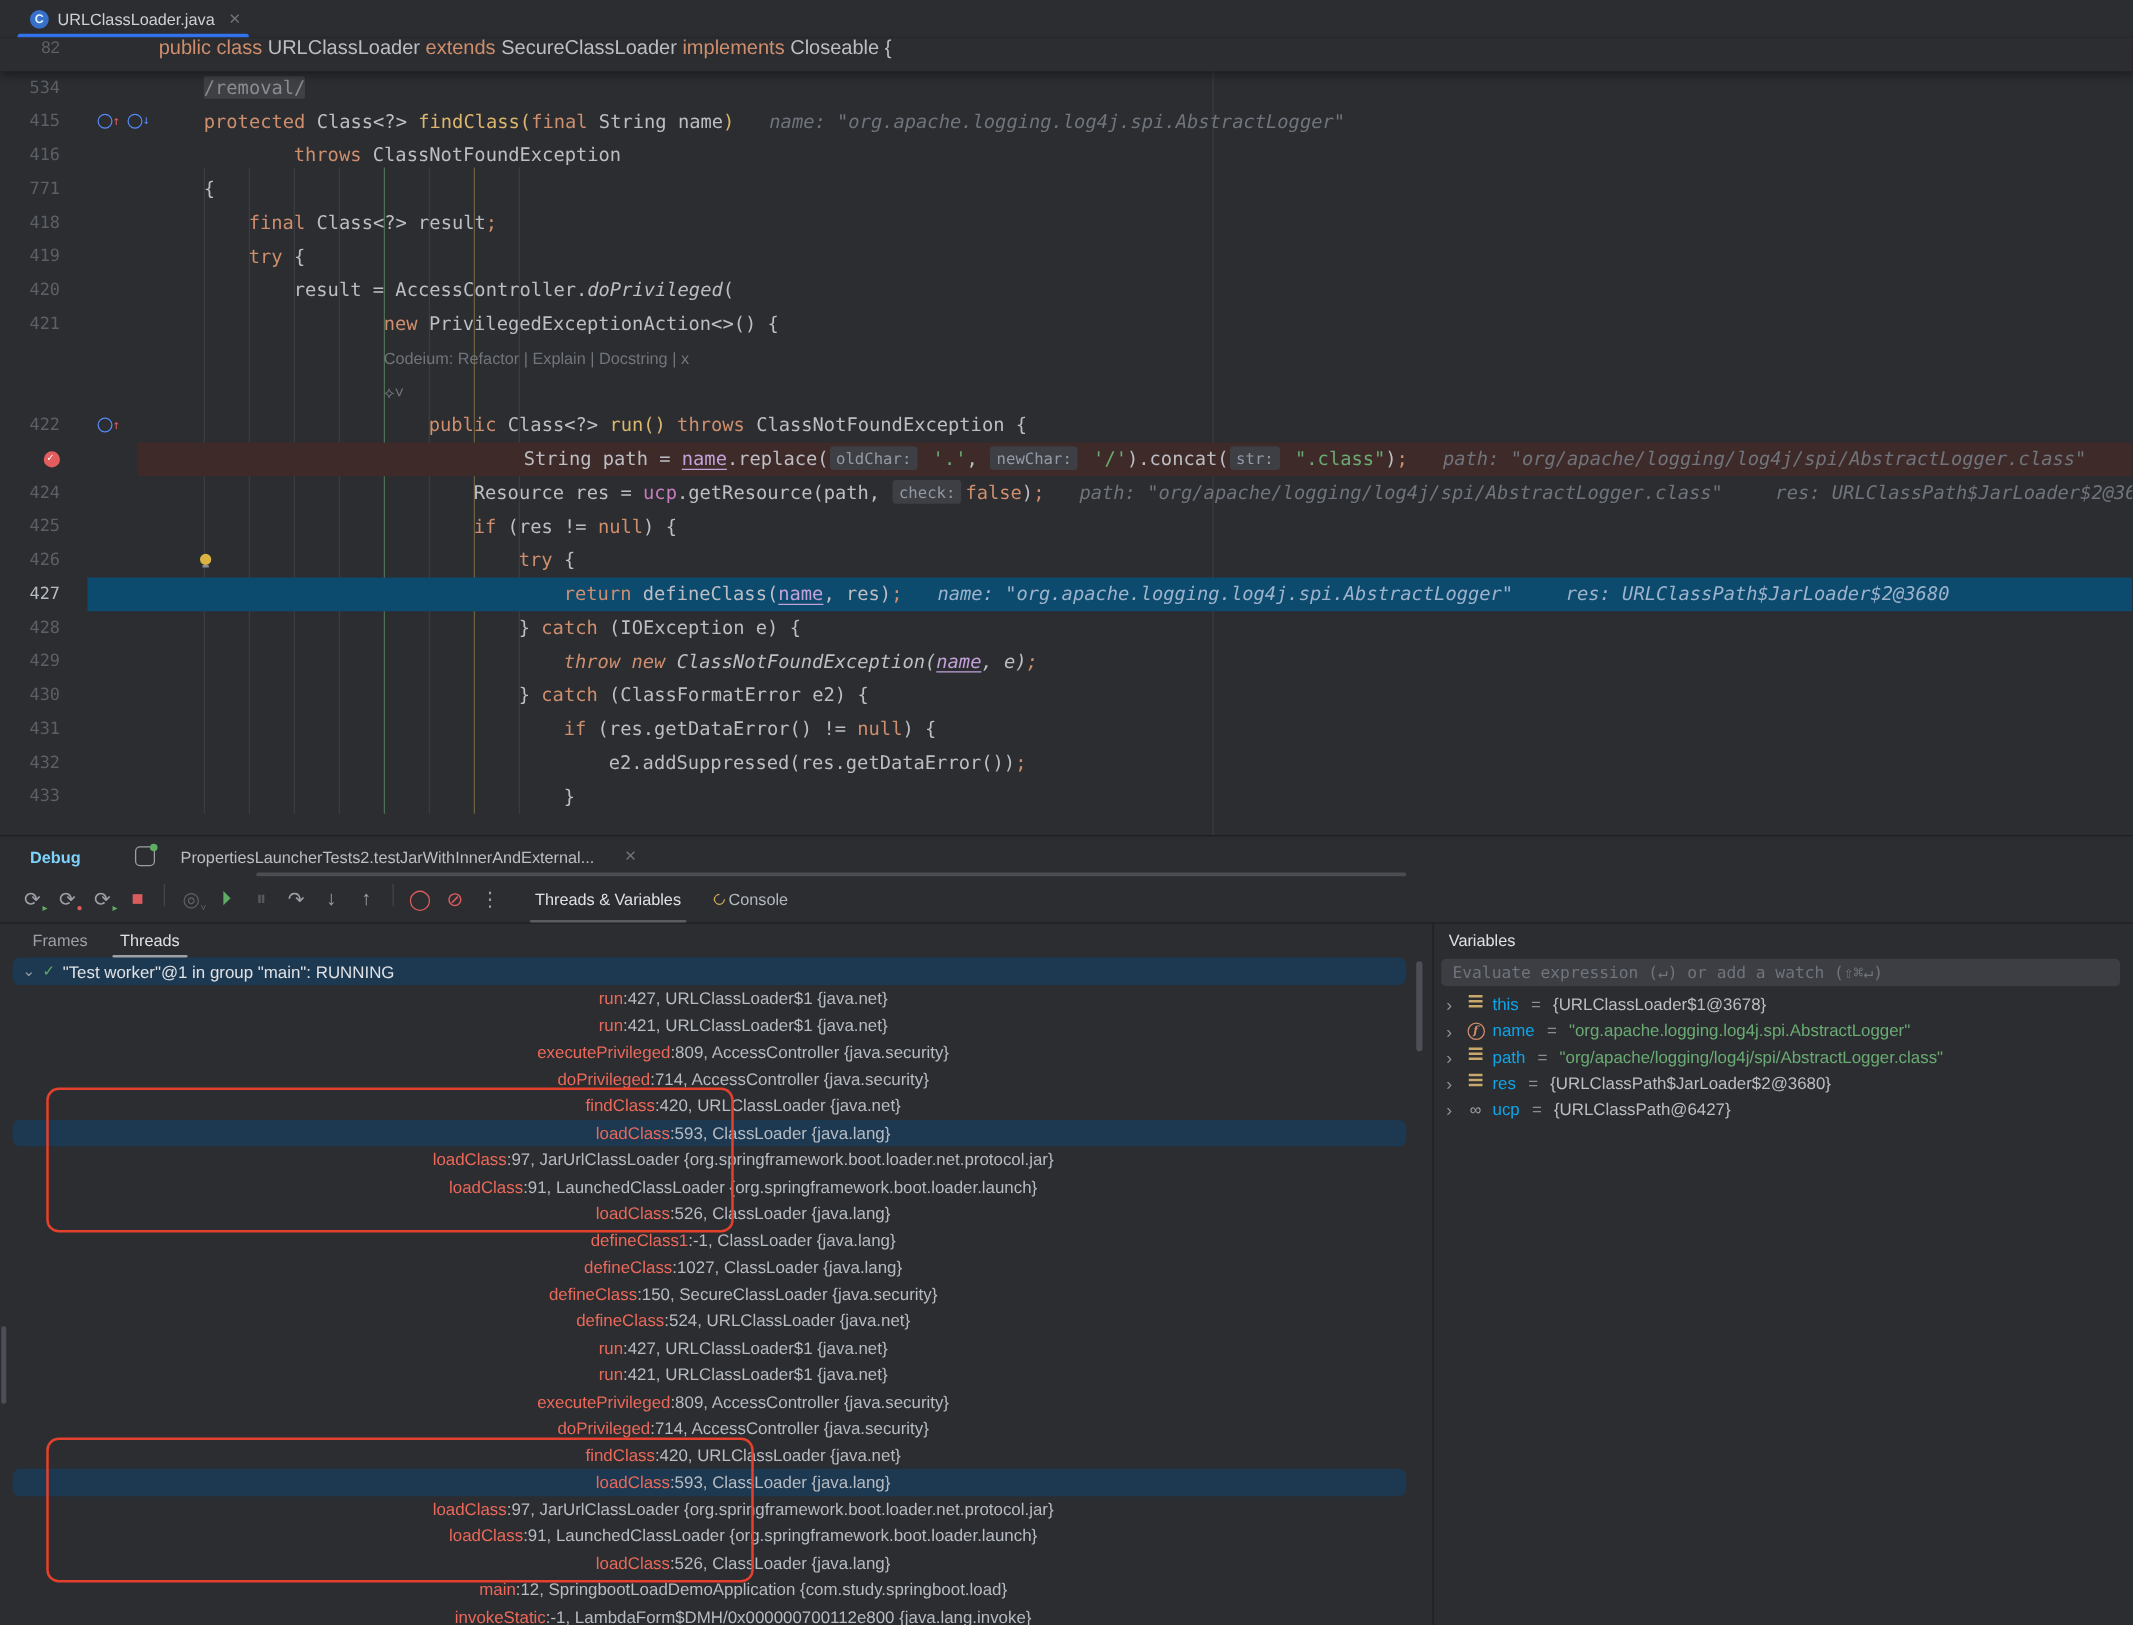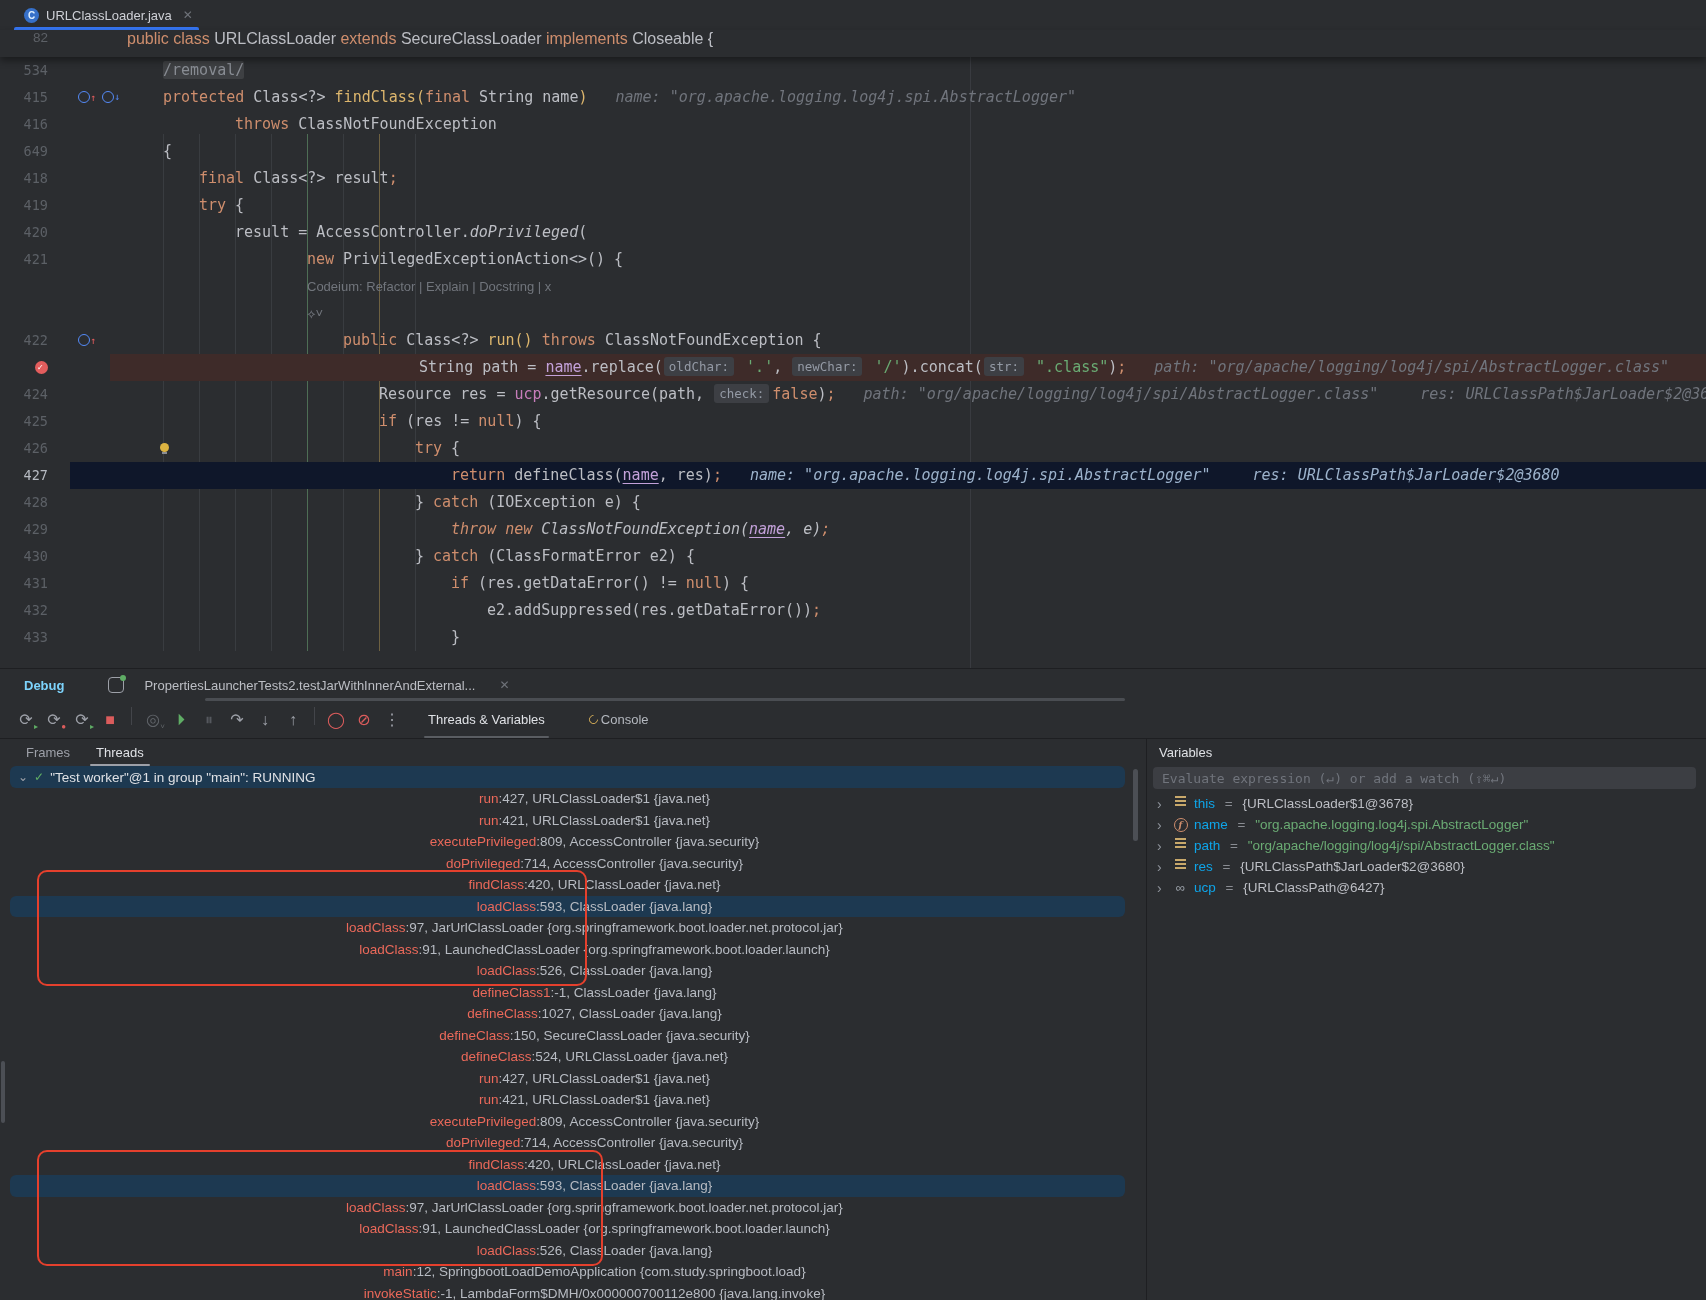--- a/index.html
+++ b/index.html
@@ -20,21 +20,21 @@
   .lines{position:absolute;left:0;top:57px;right:0;bottom:0;z-index:1;}
   .guide{position:absolute;width:1px;top:77px;height:517px;background:#393c40;z-index:0;}
   .guide.g-green{background:#4e6e55;}
   .guide.g-gold{background:#6e6141;}
   .rmargin{position:absolute;left:970px;top:0;width:1px;height:611px;background:#393b40;z-index:0;}
 
   .ed-row{height:27px;display:flex;font:15px/27px "DejaVu Sans Mono",monospace;white-space:pre;position:relative;z-index:1;}
   .num{width:70px;text-align:right;padding-right:22px;box-sizing:border-box;color:#5c6066;font-size:13.5px;flex:none;}
   .num.cur{color:#b7bbc2;}
   .band{flex:1;display:flex;position:relative;min-width:0;}
-  .ed-row.exec .band{background:#0f172a;}
+  .ed-row.exec .band{background:#0c4a6e;}
   .ed-row.bp .band{background:#3e2b29;margin-left:40px;}
   .gicons{width:57px;flex:none;position:relative;padding-left:6px;box-sizing:border-box;}
   .codeln{flex:1;min-width:0;overflow:hidden;white-space:pre;}
 
   .tk-k{color:#cf8e6d;} .tk-d{color:#bcbec4;} .tk-m{color:#ddb66d;}
   .tk-g{color:#6aab73;} .tk-p{color:#c77dbb;} .tk-i{color:#bcbec4;font-style:italic;}
   .tk-u{color:#c3a1d9;text-decoration:underline;text-underline-offset:3px;} .tk-cmh{color:#888c93;background:#3e4043;border-radius:2px;}
   .tk-ai{color:#71757c;font:13px/27px "Liberation Sans",sans-serif;}
   .tk-c{display:inline-block;background:#3d3f44;color:#949aa5;border-radius:3px;padding:0 5px;margin:0 3px 0 1px;font-size:12.5px;line-height:19px;vertical-align:1px;}
   .hint{color:#70747c;font-style:italic;margin-left:28px;}
@@ -57,21 +57,21 @@
   .dbg-tab{display:flex;align-items:center;gap:20px;margin-left:44px;}
   .runcfg-icon{width:14px;height:14px;border:1.6px solid #9da0a8;border-radius:4px;position:relative;display:inline-block;}
   .runcfg-icon:after{content:"";position:absolute;right:-3px;top:-3px;width:6px;height:6px;border-radius:50%;background:#5fad65;}
   .dbg-tab .lbl{font-size:13px;color:#bcbec4;}
   .hscroll{position:absolute;left:205px;top:29px;width:920px;height:3px;background:#4a4d52;border-radius:2px;}
 
   .dbg-toolbar{height:37px;display:flex;align-items:center;padding-left:12px;border-bottom:1px solid #1e1f22;position:relative;}
   .tb-btn{width:26px;height:26px;display:flex;align-items:center;justify-content:center;font-size:16px;position:relative;flex:none;margin:0 1px;border-radius:4px;}
   .tb-btn .badge{position:absolute;right:1px;bottom:2px;font-size:8px;line-height:8px;}
   .tb-sep{width:1px;height:18px;background:#43454a;margin:0 7px;flex:none;}
-  .tb-tabs{display:flex;align-items:center;margin-left:22px;gap:44px;height:100%;}
+  .tb-tabs{display:flex;align-items:center;margin-left:22px;gap:26px;height:100%;}
   .tb-tab{font-size:13px;color:#b4b8bf;height:100%;display:flex;align-items:center;position:relative;}
   .tb-tab.active{color:#dfe1e5;}
   .tb-tab.active:after{content:"";position:absolute;left:-4px;right:-4px;bottom:0;height:2px;background:#5a5d62;border-radius:1px;}
   .console-dot{width:7px;height:7px;border-radius:50%;border:1.5px solid #d6ae58;border-top-color:transparent;margin-right:3px;transform:rotate(45deg);}
 
   .dbg-body{position:absolute;left:0;top:70px;right:0;bottom:0;}
   .frames-pane{position:absolute;left:0;top:0;bottom:0;width:1146px;border-right:1px solid #1e1f22;overflow:hidden;text-align:center;}
   .pane-tabs{height:27px;display:flex;align-items:center;padding-left:26px;gap:26px;}
   .pane-tab{font-size:13px;color:#9da0a8;height:100%;display:flex;align-items:center;position:relative;}
   .pane-tab.active{color:#dfe1e5;}
@@ -129,21 +129,21 @@
       <div class="guide " style="left: 199px;"></div>
       <div class="guide " style="left: 235px;"></div>
       <div class="guide " style="left: 271px;"></div>
       <div class="guide g-green" style="left: 307px;"></div>
       <div class="guide " style="left: 343px;"></div>
       <div class="guide g-gold" style="left: 379px;"></div>
       <div class="guide " style="left: 415px;"></div>
       <div class="ed-row"><div class="num">534</div><div class="band"><div class="gicons"></div><div class="codeln" style="padding-left: 36px;"><span class="tk-cmh">/removal/</span></div></div></div>
       <div class="ed-row"><div class="num">415</div><div class="band"><div class="gicons"><span class="gi gi-ov-up"></span><span class="gi gi-ov-down"></span></div><div class="codeln" style="padding-left: 36px;"><span class="tk-k">protected</span><span class="tk-d"> Class&lt;?&gt; </span><span class="tk-m">findClass</span><span class="tk-m">(</span><span class="tk-k">final</span><span class="tk-d"> String name</span><span class="tk-m">)</span><span class="hint">name: "org.apache.logging.log4j.spi.AbstractLogger"</span></div></div></div>
       <div class="ed-row"><div class="num">416</div><div class="band"><div class="gicons"></div><div class="codeln" style="padding-left: 108px;"><span class="tk-k">throws</span><span class="tk-d"> ClassNotFoundException</span></div></div></div>
-      <div class="ed-row"><div class="num">649</div><div class="band"><div class="gicons"></div><div class="codeln" style="padding-left: 36px;"><span class="tk-d">{</span></div></div></div>
+      <div class="ed-row"><div class="num">771</div><div class="band"><div class="gicons"></div><div class="codeln" style="padding-left: 36px;"><span class="tk-d">{</span></div></div></div>
       <div class="ed-row"><div class="num">418</div><div class="band"><div class="gicons"></div><div class="codeln" style="padding-left: 72px;"><span class="tk-k">final</span><span class="tk-d"> Class&lt;?&gt; result</span><span class="tk-k">;</span></div></div></div>
       <div class="ed-row"><div class="num">419</div><div class="band"><div class="gicons"></div><div class="codeln" style="padding-left: 72px;"><span class="tk-k">try</span><span class="tk-d"> {</span></div></div></div>
       <div class="ed-row"><div class="num">420</div><div class="band"><div class="gicons"></div><div class="codeln" style="padding-left: 108px;"><span class="tk-d">result = AccessController.</span><span class="tk-i">doPrivileged</span><span class="tk-d">(</span></div></div></div>
       <div class="ed-row"><div class="num">421</div><div class="band"><div class="gicons"></div><div class="codeln" style="padding-left: 180px;"><span class="tk-k">new</span><span class="tk-d"> PrivilegedExceptionAction&lt;&gt;() {</span></div></div></div>
       <div class="ed-row"><div class="num"></div><div class="band"><div class="gicons"></div><div class="codeln" style="padding-left: 180px;"><span class="tk-ai">Codeium: Refactor | Explain | Docstring | x</span></div></div></div>
       <div class="ed-row"><div class="num"></div><div class="band"><div class="gicons"></div><div class="codeln" style="padding-left: 180px;"><span class="tk-ai">⟡˅</span></div></div></div>
       <div class="ed-row"><div class="num">422</div><div class="band"><div class="gicons"><span class="gi gi-ov-up"></span></div><div class="codeln" style="padding-left: 216px;"><span class="tk-k">public</span><span class="tk-d"> Class&lt;?&gt; </span><span class="tk-m">run</span><span class="tk-m">()</span><span class="tk-d"> </span><span class="tk-k">throws</span><span class="tk-d"> ClassNotFoundException {</span></div></div></div>
       <div class="ed-row bp"><div class="num"><span class="gi gi-bp"></span></div><div class="band"><div class="gicons"></div><div class="codeln" style="padding-left: 252px;"><span class="tk-d">String path = </span><span class="tk-u">name</span><span class="tk-d">.replace(</span><span class="tk-c">oldChar:</span><span class="tk-g"> '.'</span><span class="tk-d">, </span><span class="tk-c">newChar:</span><span class="tk-g"> '/'</span><span class="tk-d">).concat(</span><span class="tk-c">str:</span><span class="tk-g"> ".class"</span><span class="tk-d">)</span><span class="tk-k">;</span><span class="hint">path: "org/apache/logging/log4j/spi/AbstractLogger.class"</span></div></div></div>
       <div class="ed-row"><div class="num">424</div><div class="band"><div class="gicons"></div><div class="codeln" style="padding-left: 252px;"><span class="tk-d">Resource res = </span><span class="tk-p">ucp</span><span class="tk-d">.getResource(path, </span><span class="tk-c">check:</span><span class="tk-k">false</span><span class="tk-d">)</span><span class="tk-k">;</span><span class="hint">path: "org/apache/logging/log4j/spi/AbstractLogger.class"</span><span class="hint">res: URLClassPath$JarLoader$2@3680</span></div></div></div>
       <div class="ed-row"><div class="num">425</div><div class="band"><div class="gicons"></div><div class="codeln" style="padding-left: 252px;"><span class="tk-k">if</span><span class="tk-d"> (res != </span><span class="tk-k">null</span><span class="tk-d">) {</span></div></div></div>

